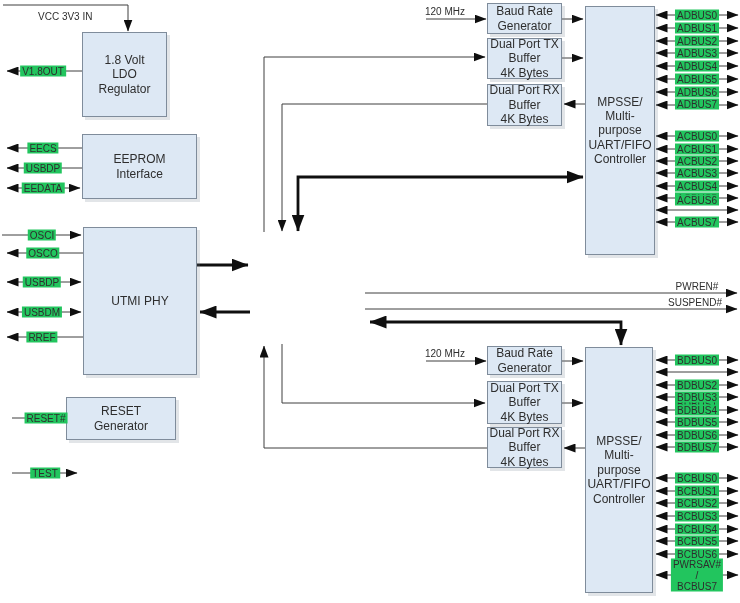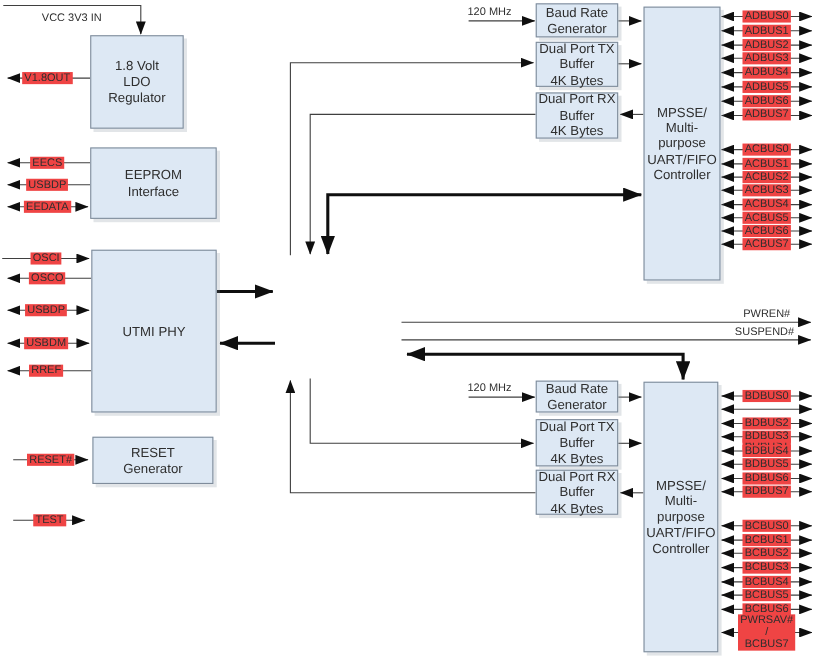--- a/index.html
+++ b/index.html
@@ -14,21 +14,21 @@
     border:1px solid var(--block-border,#7f8c9b);
     box-shadow:3px 3px 0 rgba(125,135,150,0.22);
     display:flex;align-items:center;justify-content:center;
     text-align:center;white-space:pre-line;
     font-size:12px;line-height:1.2;color:#2e2e2e;
   }
   .lbl{
     position:absolute;transform:translate(-50%,-50%);
     font-size:10px;line-height:1.1;white-space:pre-line;text-align:center;color:#2e2e2e;
   }
-  .lbl.bg{background:#ef4444;padding:0 2px;}
+  .lbl.bg{background:#22c55e;padding:0 2px;}
   .flabel{position:absolute;font-size:10px;color:#2e2e2e;white-space:nowrap;}
 </style>
 </head>
 <body>
 
 <div id="diagram">
 
   <svg id="wires" viewBox="0 0 740 603">
     <defs>
       <marker id="ah" viewBox="0 0 12 9" refX="11.5" refY="4.5" markerWidth="12" markerHeight="9" markerUnits="userSpaceOnUse" orient="auto-start-reverse">
@@ -114,21 +114,21 @@
         <path d="M 656 575 L 738 575" marker-start="url(#ah)" marker-end="url(#ah)"></path>
       </g>
   </svg>
 
   <div class="box" style="left:82px;top:32px;width:85px;height:85px">1.8 Volt
 LDO
 Regulator</div>
   <div class="box" style="left:83px;top:227px;width:114px;height:148px">UTMI PHY</div>
   <div class="box" style="left:82px;top:134px;width:115px;height:65px">EEPROM
 Interface</div>
-  <div class="box" style="left:84px;top:397px;width:110px;height:43px">RESET
+  <div class="box" style="left:66px;top:397px;width:110px;height:43px">RESET
 Generator</div>
 
   <div class="box" style="left:487px;top:3px;width:75px;height:31px">Baud Rate
 Generator</div>
   <div class="box" style="left:487px;top:38px;width:75px;height:41px">Dual Port TX
 Buffer
 4K Bytes</div>
   <div class="box" style="left:487px;top:84px;width:75px;height:42px">Dual Port RX
 Buffer
 4K Bytes</div>
@@ -177,21 +177,21 @@
     <div class="lbl bg" style="left: 697px; top: 66px;">ADBUS4</div>
     <div class="lbl bg" style="left: 697px; top: 79px;">ADBUS5</div>
     <div class="lbl bg" style="left: 697px; top: 92px;">ADBUS6</div>
     <div class="lbl bg" style="left: 697px; top: 104px;">ADBUS7</div>
     <div class="lbl bg" style="left: 697px; top: 136px;">ACBUS0</div>
     <div class="lbl bg" style="left: 697px; top: 149px;">ACBUS1</div>
     <div class="lbl bg" style="left: 697px; top: 161px;">ACBUS2</div>
     <div class="lbl bg" style="left: 697px; top: 173px;">ACBUS3</div>
     <div class="lbl bg" style="left: 697px; top: 186px;">ACBUS4</div>
     <div class="lbl bg" style="left: 697px; top: 198px;">ACBUS5</div>
-    <div class="lbl bg" style="left: 697px; top: 210px; text-align: center;">ACBUS6</div>
+    <div class="lbl bg" style="left: 697px; top: 200px; text-align: center;">ACBUS6</div>
     <div class="lbl bg" style="left: 697px; top: 222px;">ACBUS7</div>
     <div class="lbl bg" style="left: 697px; top: 360px;">BDBUS0</div>
     <div class="lbl bg" style="left: 697px; top: 372px; margin-top: 32px;">BDBUS1</div>
     <div class="lbl bg" style="left: 697px; top: 385px;">BDBUS2</div>
     <div class="lbl bg" style="left: 697px; top: 397px;">BDBUS3</div>
     <div class="lbl bg" style="left: 697px; top: 410px;">BDBUS4</div>
     <div class="lbl bg" style="left: 697px; top: 422px;">BDBUS5</div>
     <div class="lbl bg" style="left: 697px; top: 435px;">BDBUS6</div>
     <div class="lbl bg" style="left: 697px; top: 447px;">BDBUS7</div>
     <div class="lbl bg" style="left: 697px; top: 478px;">BCBUS0</div>

